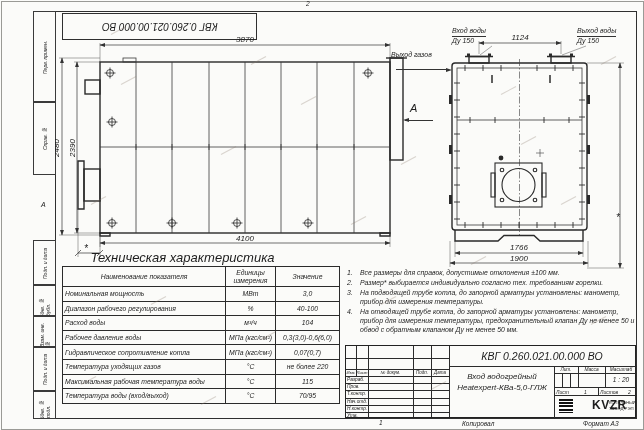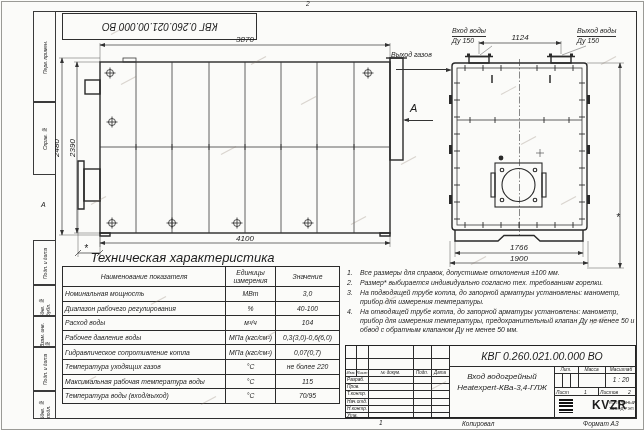--- a/index.html
+++ b/index.html
@@ -325,21 +325,21 @@
   <div class="tb-txt" style="left:1px;top:45.3px;font-size:4.8px;">Т.контр.</div>
   <div class="tb-txt" style="left:1px;top:52.5px;font-size:4.8px;">Нач.отд.</div>
   <div class="tb-txt" style="left:1px;top:59.6px;font-size:4.8px;">Н.контр.</div>
   <div class="tb-txt" style="left:1px;top:66.6px;font-size:4.8px;">Утв.</div>
 
   <div class="tb-line" style="left:103px;top:20px;width:188px;height:1.1px;"></div>
   <div class="tb-txt" style="left:103px;top:4px;width:186px;font-size:10.5px;text-align:center;">КВГ 0.260.021.00.000 ВО</div>
 
   <div class="tb-line" style="left:208px;top:20px;width:1.1px;height:53px;"></div>
   <div class="tb-txt" style="left:104px;top:26px;width:104px;font-size:8px;text-align:center;">Вход водогрейный</div>
-  <div class="tb-txt" style="left:104px;top:37px;width:104px;font-size:8px;text-align:center;">Heatexpert-КВа-3,4-ГЛЖ</div>
+  <div class="tb-txt" style="left:104px;top:37px;width:104px;font-size:8px;text-align:center;">Heatexpert-КВа-5,0-ГЛЖ</div>
 
   <div class="tb-line" style="left:208px;top:27px;width:83px;height:0.9px;"></div>
   <div class="tb-line" style="left:208px;top:41px;width:83px;height:0.9px;"></div>
   <div class="tb-line" style="left:208px;top:49px;width:83px;height:0.9px;"></div>
   <div class="tb-line" style="left:232px;top:20px;width:0.9px;height:21px;"></div>
   <div class="tb-line" style="left:259px;top:20px;width:0.9px;height:21px;"></div>
   <div class="tb-line" style="left:216px;top:27px;width:0.9px;height:14px;"></div>
   <div class="tb-line" style="left:224px;top:27px;width:0.9px;height:14px;"></div>
   <div class="tb-txt" style="left:208px;top:21px;width:24px;font-size:4.8px;text-align:center;">Лит.</div>
   <div class="tb-txt" style="left:232px;top:21px;width:27px;font-size:4.8px;text-align:center;">Масса</div>

